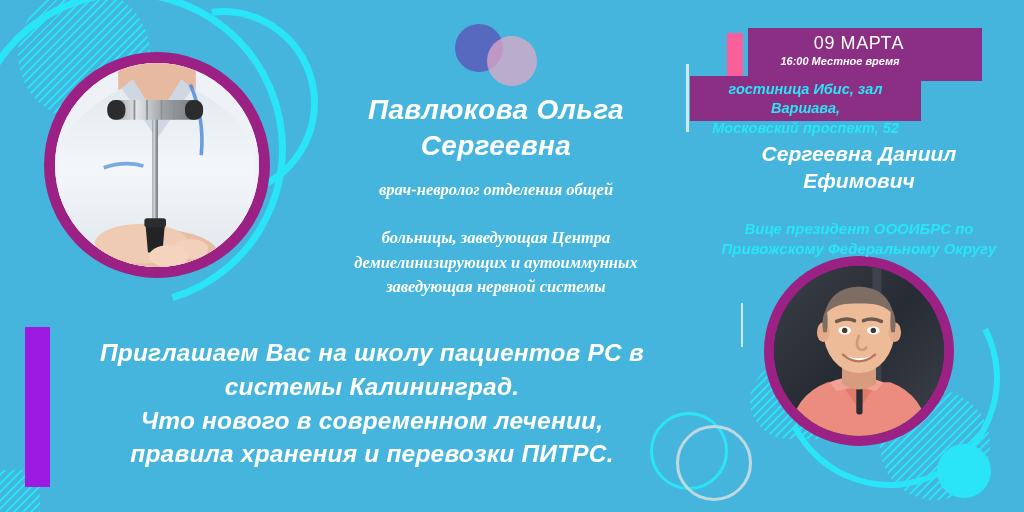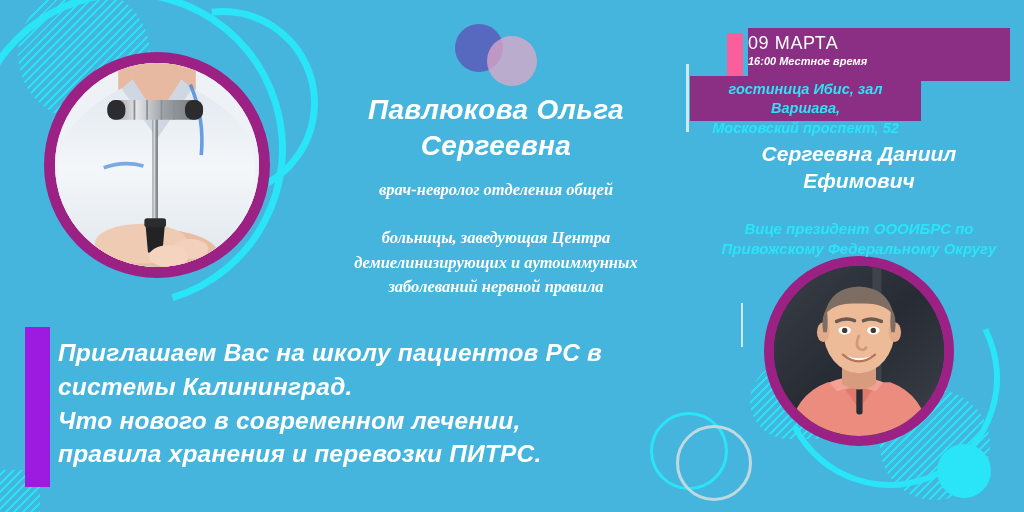--- a/index.html
+++ b/index.html
@@ -204,25 +204,25 @@
     font-weight: bold;
     font-style: italic;
     line-height: 1.48;
     color: #ffffff;
     font-family: Liberation Serif, serif;
   }
 
   .date-box {
     position: absolute;
     left: 748px; top: 28px;
-    width: 262px; height: 53px;
+    width: 234px; height: 53px;
     background: #8b2f84;
     box-sizing: border-box;
     padding: 5px 12px 0 0;
-    text-align: left;
+    text-align: center;
     color: #ffffff;
   }
   .date-box .d-main {
     font-size: 18px;
     letter-spacing: .6px;
     line-height: 1.15;
   }
   .date-box .d-time {
     font-size: 11px;
     font-style: italic;
@@ -265,20 +265,21 @@
     font-size: 15px;
     font-weight: bold;
     font-style: italic;
     line-height: 1.38;
   }
 
   .message {
     position: absolute;
     left: 58px; top: 336px;
     width: 628px;
+    text-align: center;
     color: #ffffff;
     font-size: 24.5px;
     font-weight: bold;
     font-style: italic;
     line-height: 1.38;
     letter-spacing: .2px;
   }
   .message .m-line { display: block; }
 </style>
 </head>
@@ -403,21 +404,21 @@
   <div class="speaker1">
     <div class="sp-name">
       <span>Павлюкова Ольга</span><br>
       <span>Сергеевна</span>
     </div>
     <div class="sp-role">
       <span>врач-невролог отделения общей</span><br>
       <br>
       <span>больницы, заведующая Центра</span><br>
       <span>демиелинизирующих и аутоиммунных</span><br>
-      <span>заболеваний нервной  правила</span>
+      <span>заведующая нервной  системы</span>
     </div>
   </div>
 
   <div class="date-box">
     <div class="d-main">09 МАРТА</div>
     <div class="d-time">16:00  Местное время</div>
   </div>
 
   <div class="venue-box">
     <span>гостиница Ибис, зал Варшава,</span><br>

